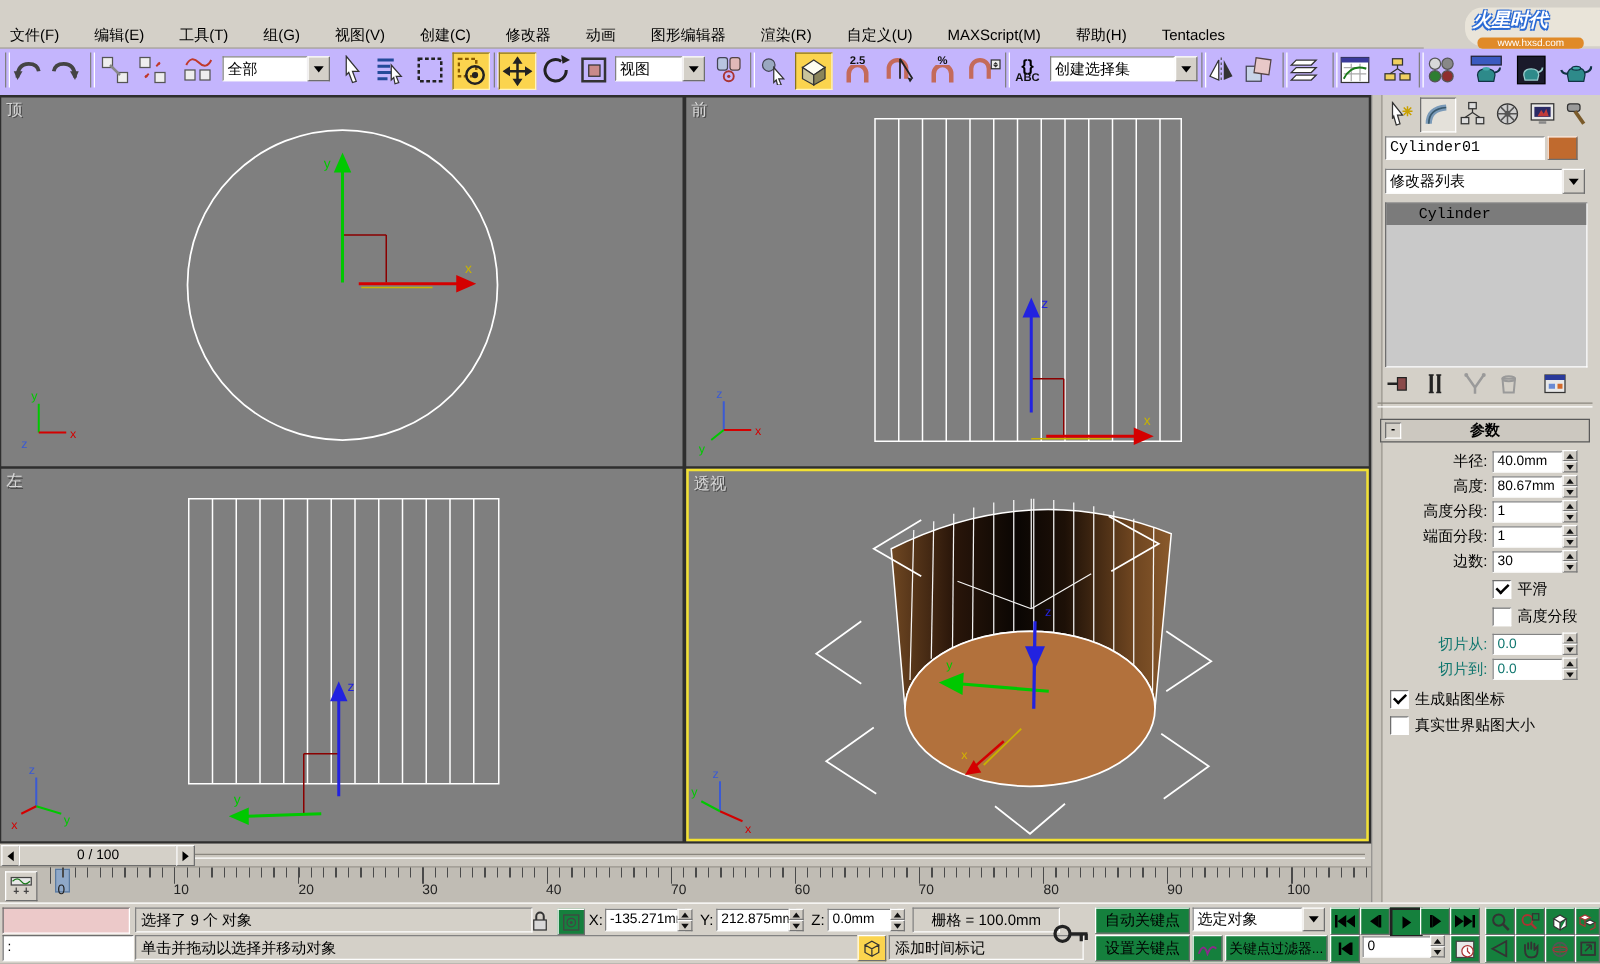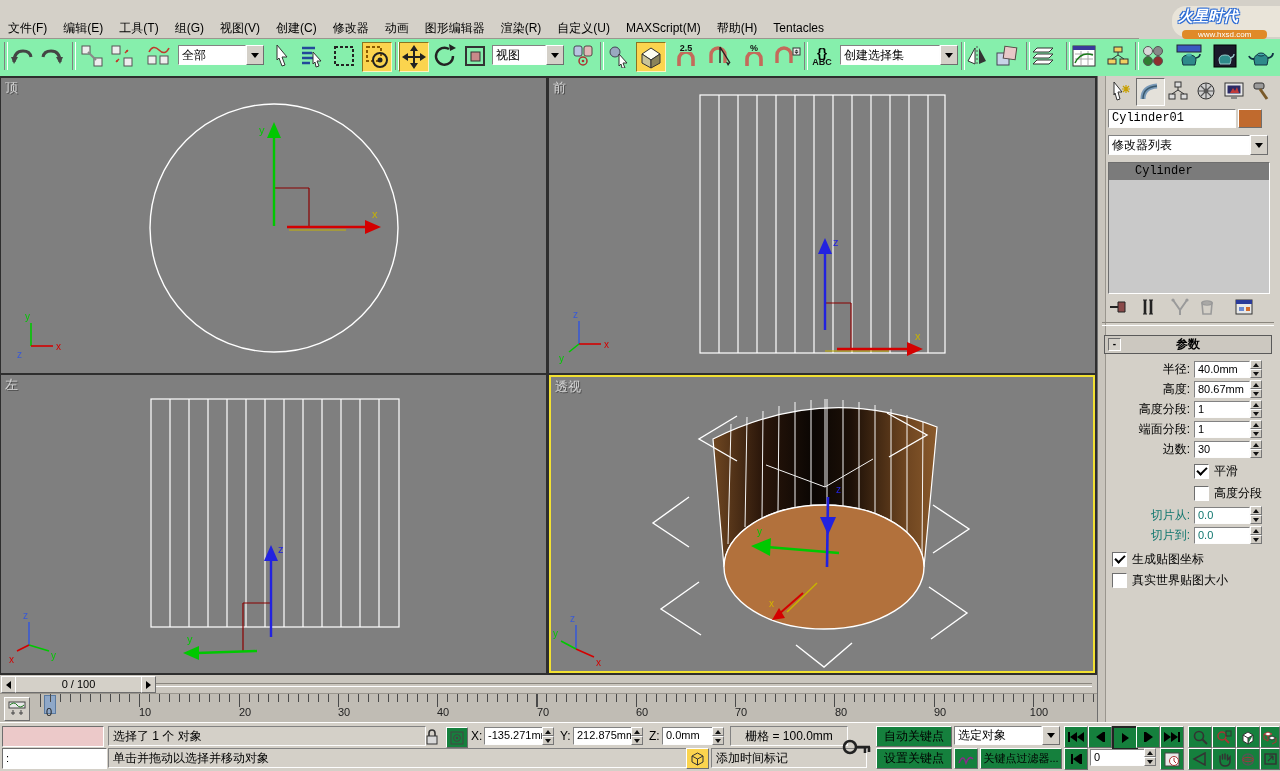--- a/index.html
+++ b/index.html
@@ -13,23 +13,23 @@
   .field{background:#fff;border:1px solid;border-color:#828282 #fdfdfd #fdfdfd #828282;
     font-size:11px;line-height:15px;padding:0 3px;overflow:hidden;white-space:nowrap}
   .gfield{background:#d4d0c8;border:1px solid;border-color:#828282 #fdfdfd #fdfdfd #828282;
     font-size:12px;line-height:18px;padding:0 4px;overflow:hidden;white-space:nowrap}
   .toggled{background:#fbd44e !important;border:1px solid;border-color:#8a7420 #fff3c0 #fff3c0 #8a7420}
   
   .titlebar{left:0;top:0;width:1280px;height:18px;
     background:linear-gradient(90deg,#14327c 0%,#1d4aa8 55%,#3a6cc4 100%);
     color:#fff;display:flex;align-items:center;font-weight:bold;font-size:11px}
   .menubar{left:0;top:18px;width:1139px;height:20px;background:#d4d0c8;
-    border-bottom:1px solid #9a968e;display:flex;align-items:center;gap:0}
+    border-bottom:1px solid #9a968e;display:flex;align-items:center;gap:12px}
   .menubar span{padding:2px 8px;cursor:default}
-  .toolbar{left:0;top:39px;width:1280px;height:37px;background:#86efac;border-bottom:1px solid #808080}
+  .toolbar{left:0;top:39px;width:1280px;height:37px;background:#c4b5fd;border-bottom:1px solid #808080}
   .tbtn{position:absolute;top:3px;width:28px;height:28px;display:flex;align-items:center;
     justify-content:center;flex-direction:column}
   .sep{position:absolute;top:3px;width:2px;height:28px;border-left:1px solid #808080;border-right:1px solid #fff}
   
   .td{width:0;height:0;border-left:4px solid transparent;border-right:4px solid transparent;border-top:5px solid #000}
   .tl{width:0;height:0;border-top:5px solid transparent;border-bottom:5px solid transparent;border-right:7px solid #000}
   .tr{width:0;height:0;border-top:5px solid transparent;border-bottom:5px solid transparent;border-left:7px solid #000}
   .bar{width:2px;height:10px;background:#000}
   .cbtn{width:16px;display:flex;align-items:center;justify-content:center}
   .combo{display:flex;position:absolute}
@@ -693,21 +693,21 @@
     <span class="tlab" style="left:841px">80</span>
     <span class="tlab" style="left:940px">90</span>
     <span class="tlab" style="left:1039px">100</span>
   </div>
 
   <div class="abs sbar">
 
     <div class="abs sunken" style="left:2px;top:3px;width:100px;height:19px;background:#ecc9c9"></div>
     <div class="abs sunken" style="left:2px;top:25px;width:100px;height:19px;background:#fff;font-size:11px;line-height:18px;padding-left:3px">:</div>
 
-    <div class="abs gfield" style="left:108px;top:3px;width:308px;height:18px">选择了 1 个 对象</div>
+    <div class="abs gfield" style="left:108px;top:3px;width:308px;height:18px">选择了 9 个 对象</div>
     <div class="abs gfield" style="left:108px;top:25px;width:572px;height:18px">单击并拖动以选择并移动对象</div>
 
     <div class="abs" style="left:424px;top:5px">
         <svg width="16" height="17" viewBox="0 0 16 17">
           <rect x="3" y="8" width="10" height="8" fill="#d8d8d8" stroke="#333"></rect>
           <path d="M5 8 V5 a3 3 0 0 1 6 0 V8" fill="none" stroke="#333" stroke-width="1.6"></path>
         </svg>
       </div>
     <div class="abs sbtn" style="left:446px;top:4px;width:20px;height:19px">
         <svg width="14" height="14" viewBox="0 0 14 14">

